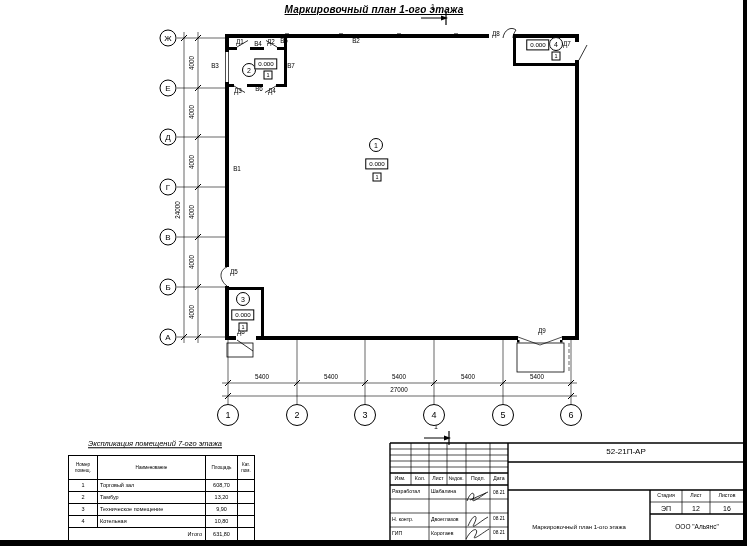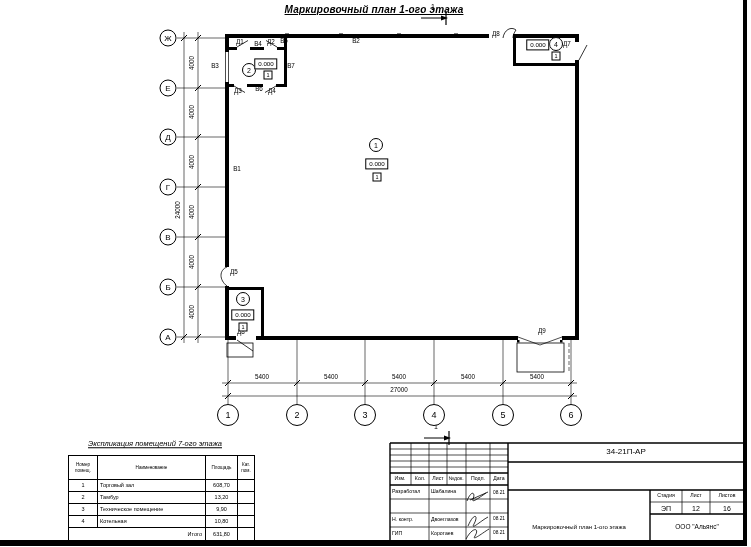--- a/index.html
+++ b/index.html
@@ -304,21 +304,21 @@
       <td></td>
     </tr>
     <tr style="height:13px;">
       <td colspan="2" class="itogo">Итого</td>
       <td>631,80</td>
       <td></td>
     </tr>
   </tbody>
     </table>
 
-  <div class="stxt s80" style="left:626px;top:452px;">34-21П-АР</div>
+  <div class="stxt s80" style="left:626px;top:452px;">52-21П-АР</div>
 
   <div class="stxt s52" style="left:400px;top:479px;">Изм.</div>
   <div class="stxt s52" style="left:420px;top:479px;">Кол.</div>
   <div class="stxt s52" style="left:438px;top:479px;">Лист</div>
   <div class="stxt s52" style="left:456px;top:479px;">№док.</div>
   <div class="stxt s52" style="left:478px;top:479px;">Подп.</div>
   <div class="stxt s52" style="left:499px;top:479px;">Дата</div>
 
   <div class="stxtl s52" style="left:392px;top:492px;">Разработал</div>
   <div class="stxtl s52" style="left:431px;top:492px;">Шабалина</div>

